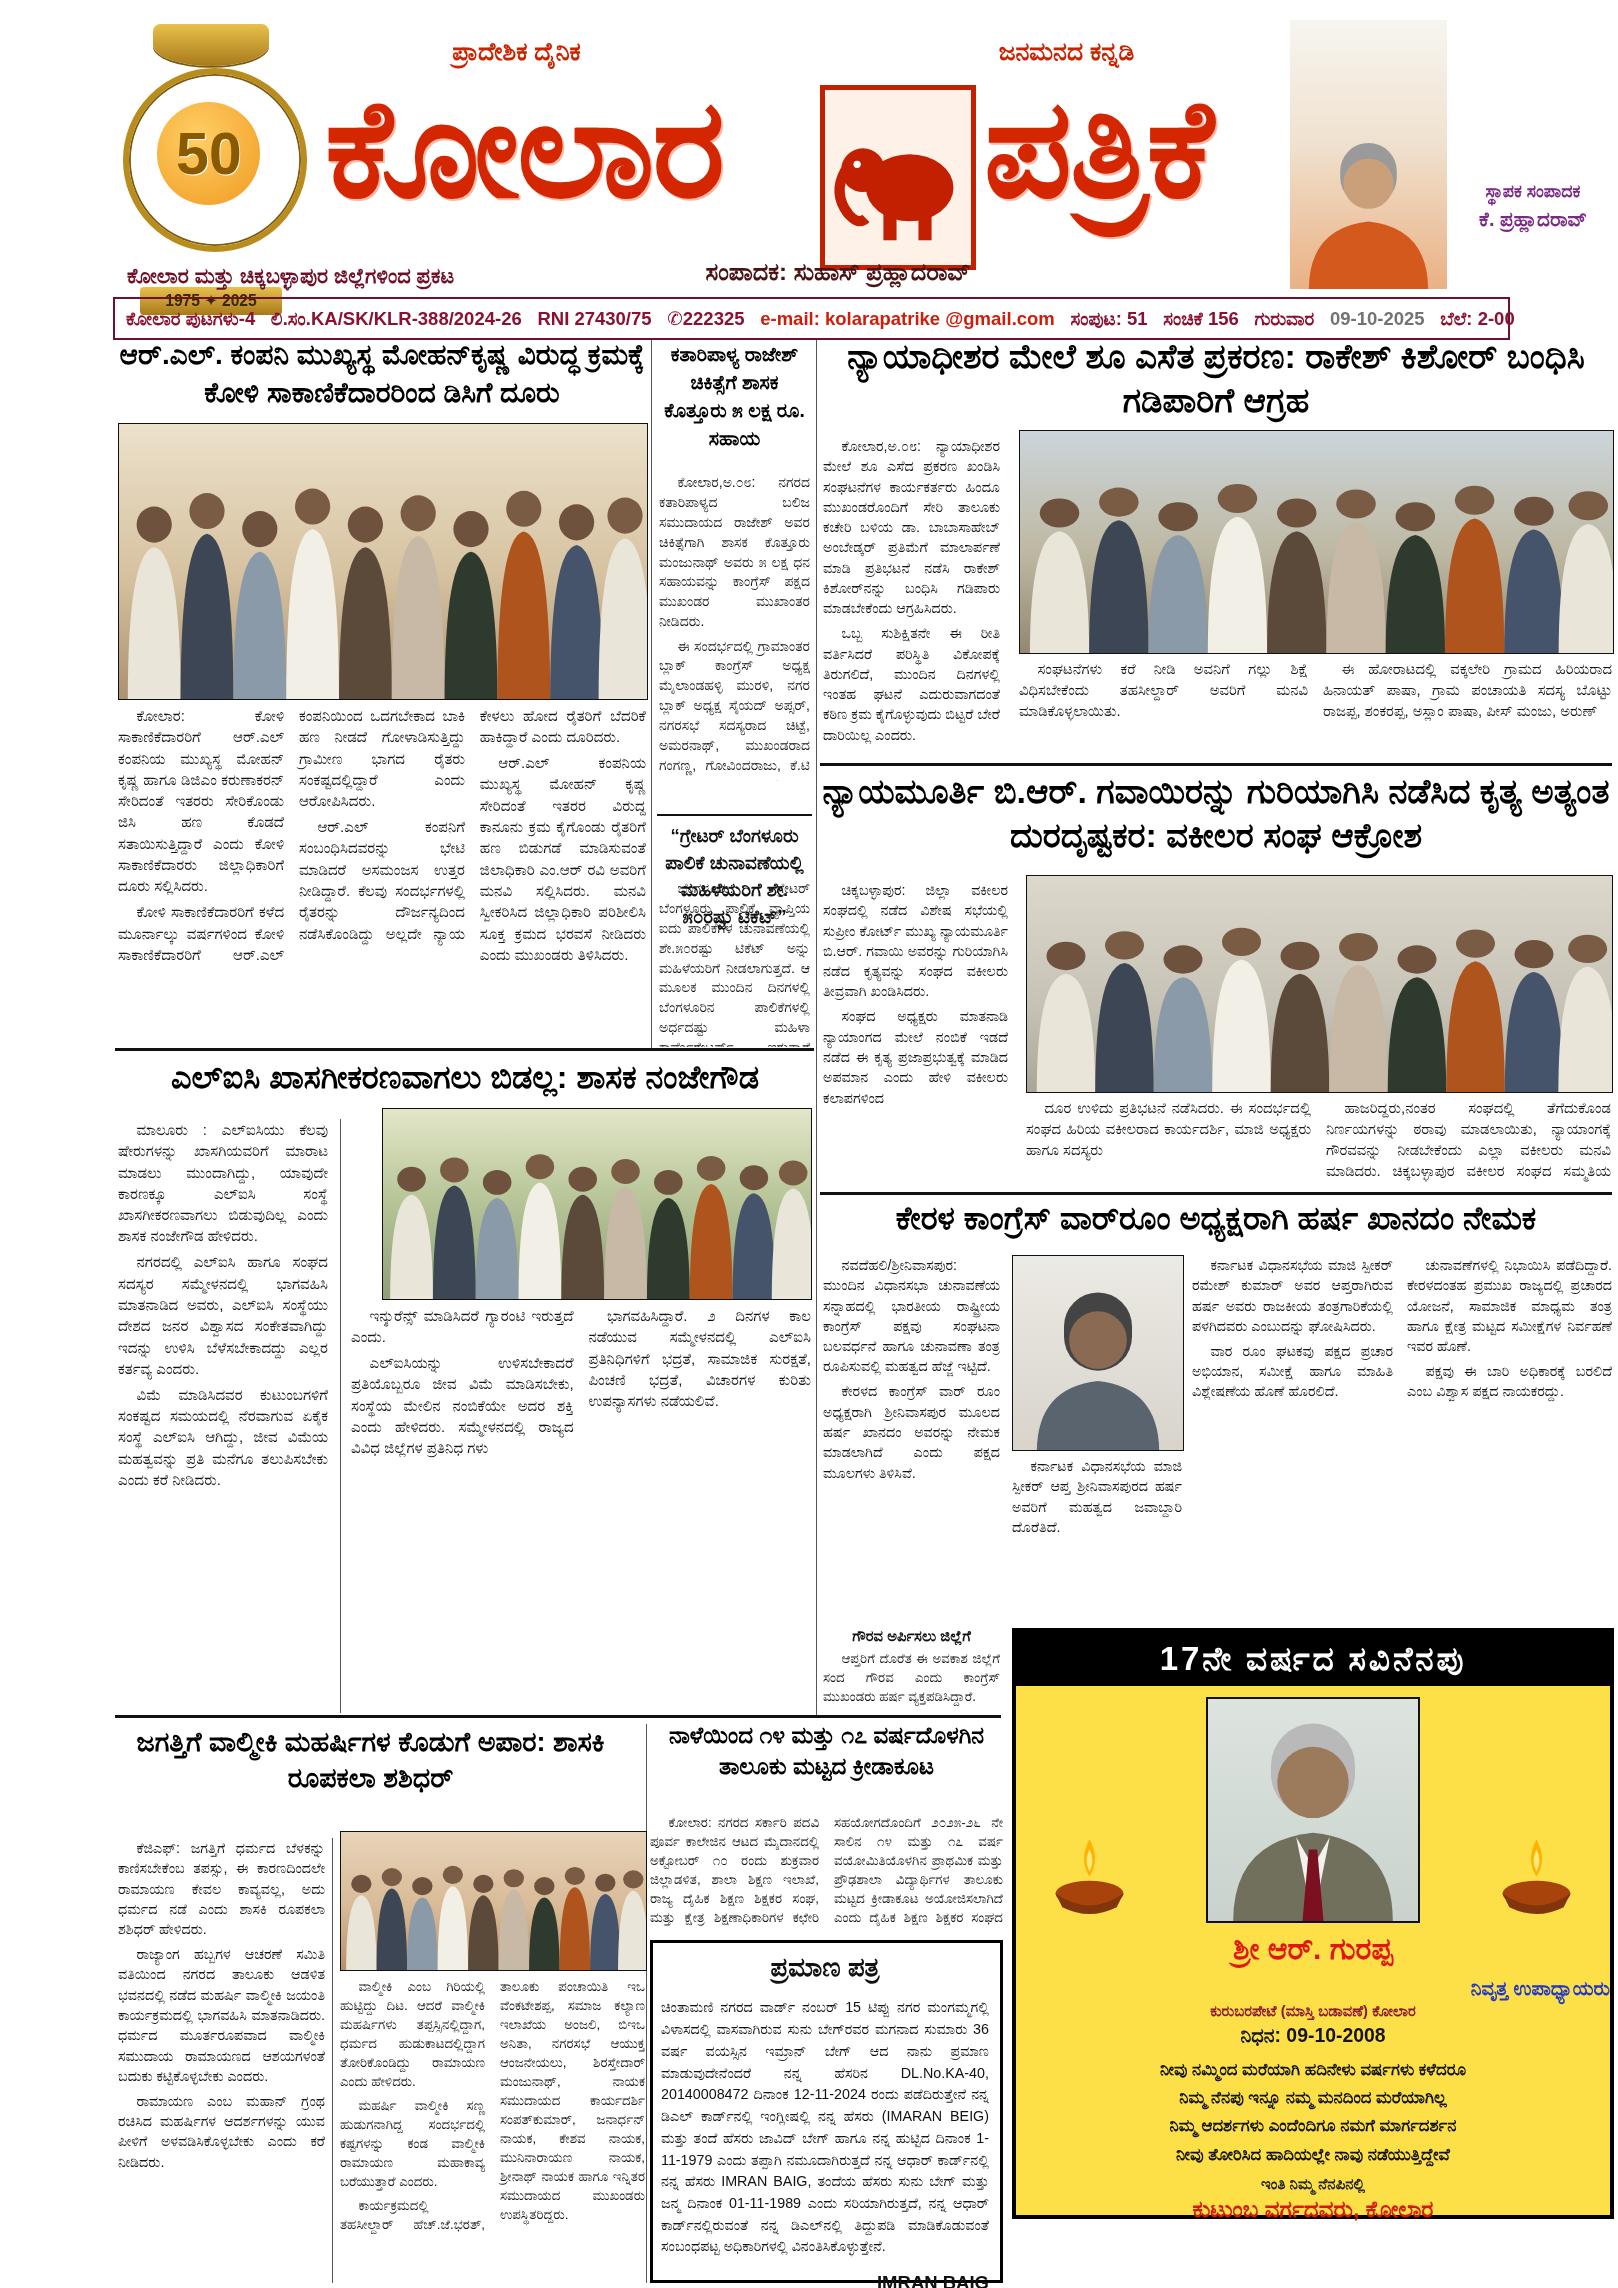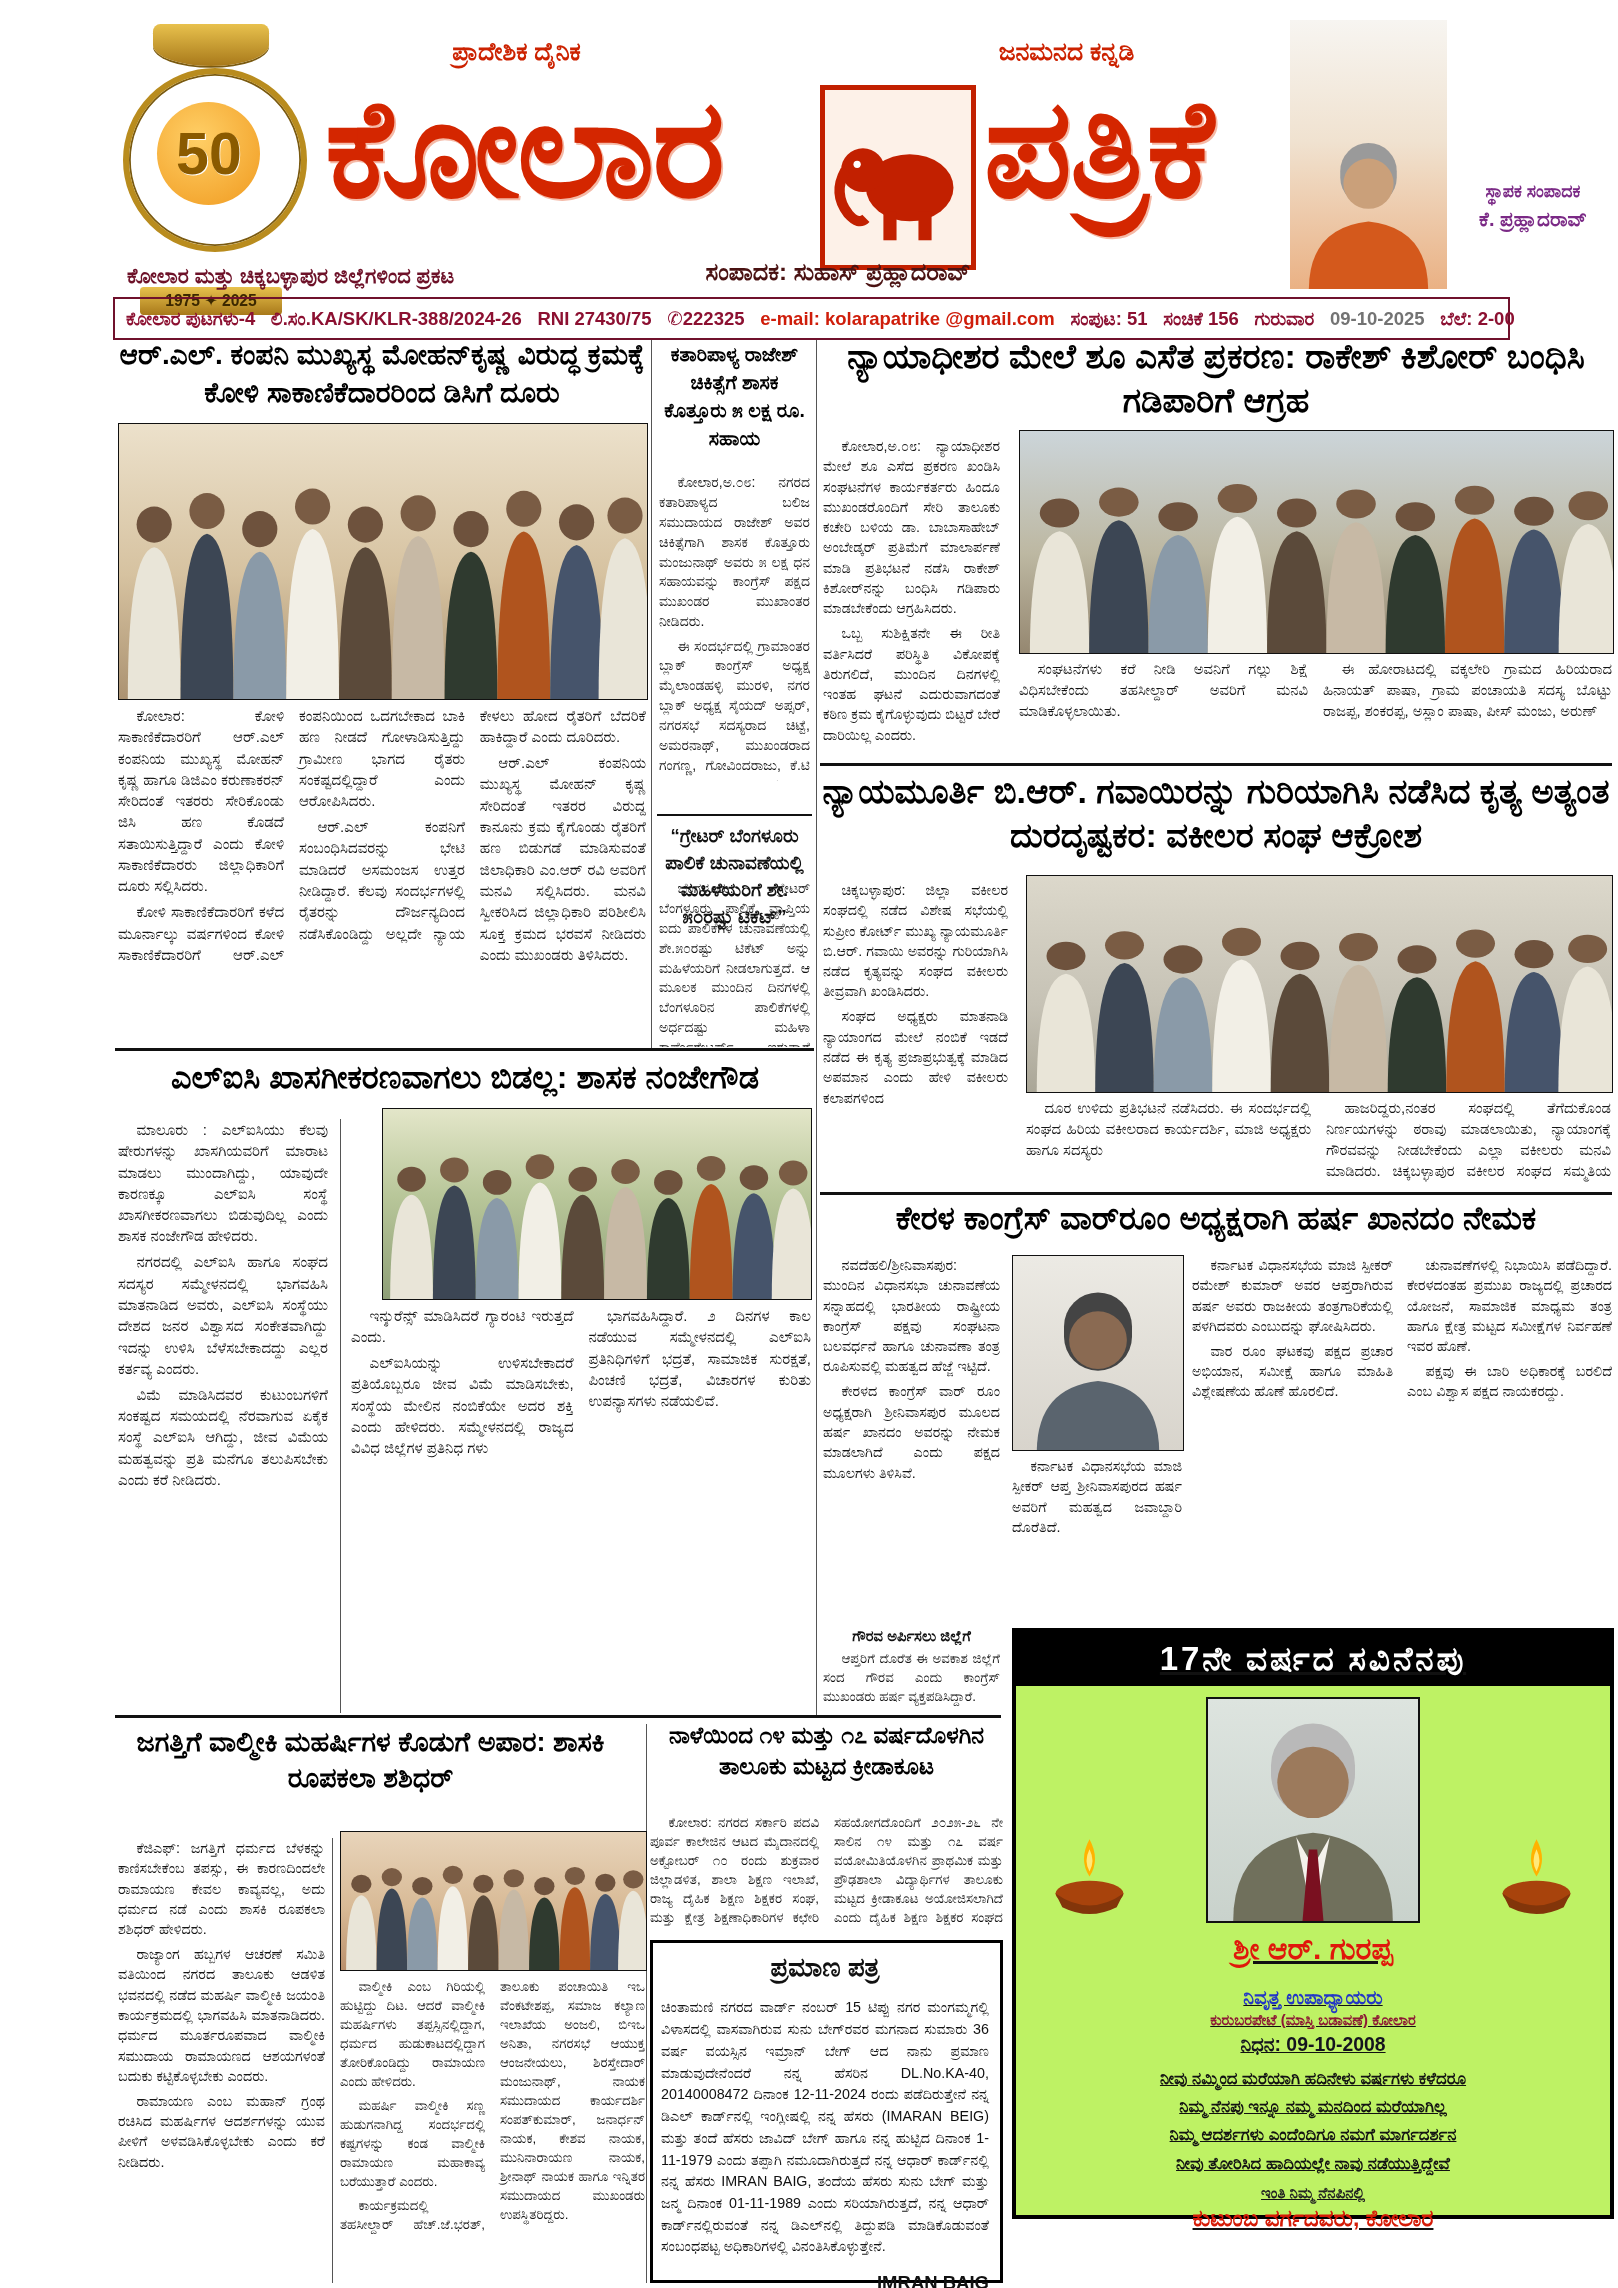--- a/index.html
+++ b/index.html
@@ -54,26 +54,26 @@
   .ph-memorial{background:linear-gradient(180deg,#dde4df,#c9d2cc);}
   .vr{background:#555;width:0.9px;}
   .hrule{background:#111;height:2.8px;}
   .subhead-box{border-top:2.8px solid #111;font-weight:bold;text-align:center;font-size:18.5px;line-height:1.45;padding-top:7.4px;}
   
   .cert{border:3.7px solid #000;padding:7.4px 11px;box-sizing:border-box;}
   .cert-title{font-size:26px;font-weight:bold;text-align:center;margin:1.8px 0 7.4px;}
   .cert-body{font-size:14.3px;line-height:1.52;text-align:justify;}
   .cert-sign{margin-top:9.2px;text-align:right;font-weight:bold;font-size:18.5px;}
   
-  .memorial{border:4.6px solid #000;background:#bef264;box-sizing:border-box;text-decoration:underline;}
+  .memorial{border:4.6px solid #000;background:#fde047;box-sizing:border-box;}
   .mem-banner{background:#000;color:#fff;font-size:33px;font-weight:bold;text-align:center;line-height:54px;letter-spacing:2.8px;}
   .mem-photo{width:210px;height:222px;margin:11px auto 0;border:2.8px solid #111;position:relative;overflow:hidden;}
   .mem-photo svg{position:absolute;bottom:0;left:0;width:100%;height:100%;}
   .mem-name{color:#e0170b;font-size:30px;font-weight:bold;text-align:center;margin-top:9.2px;}
-  .mem-role{color:#2337c6;font-size:19.4px;text-align:center;margin-top:19px;font-weight:bold;}
+  .mem-role{color:#2337c6;font-size:19.4px;text-align:right;margin-top:10px;font-weight:bold;}
   .mem-addr{color:#8d1835;font-size:14.8px;text-align:center;font-weight:bold;margin-top:2.8px;}
   .mem-death{color:#14141e;font-size:19.4px;text-align:center;font-weight:bold;margin-top:3.7px;}
   .mem-poem{margin-top:13px;}
   .mem-poem p{margin:0 0 8.3px;text-align:center;font-weight:bold;font-size:16.6px;color:#121212;}
   .mem-close{font-size:15px;text-align:center;margin-top:10px;font-weight:bold;color:#222;}
   .mem-family{color:#d51b07;font-size:23px;font-weight:bold;text-align:center;margin-top:3.7px;}
   .diya{position:absolute;width:85px;height:96px;}
 </style>
 </head>
 <body>

